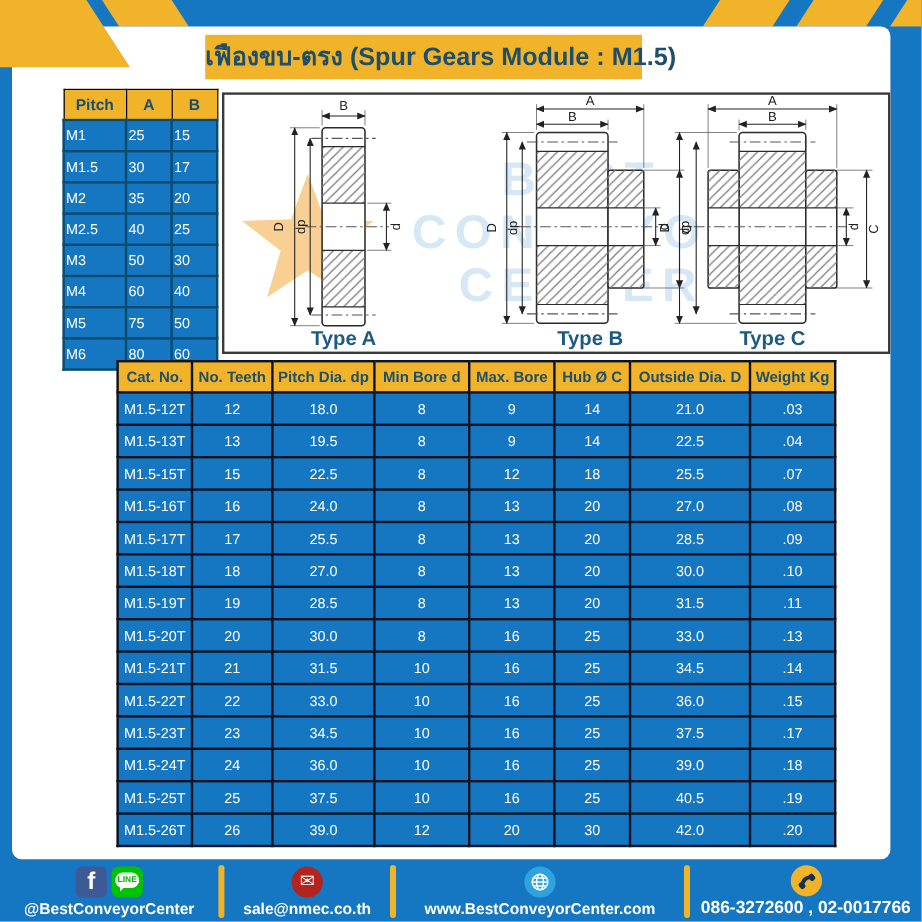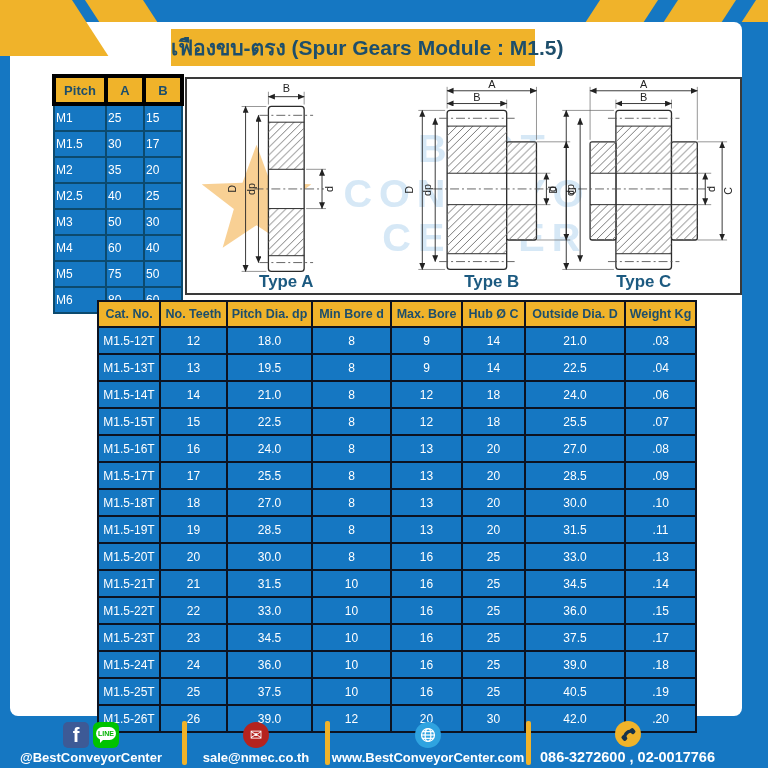--- a/index.html
+++ b/index.html
@@ -16,21 +16,21 @@
   .corner-left{position:absolute;left:-60px;top:0;width:132px;height:56px;background:#f0b32a;
     transform:skewX(33deg);transform-origin:top left;z-index:3;}
   
   .panel{position:absolute;left:10px;top:22px;width:732px;height:694px;background:#ffffff;
     border-radius:8px;z-index:2;}
   .title-bar{position:absolute;left:161px;top:7px;width:364px;height:37px;background:#f0b32a;
     color:#1d4e6b;font-weight:bold;font-size:21px;line-height:37px;text-align:center;white-space:nowrap;}
   
   table{border-collapse:collapse;table-layout:fixed;}
   .pitch-table{position:absolute;left:42px;top:52px;width:128px;}
-  .pitch-table th{background:#f0b32a;color:#1d4e6b;font-size:13px;font-weight:bold;height:22px;border:4px solid #000000;margin-top:16px;}
+  .pitch-table th{background:#f0b32a;color:#1d4e6b;font-size:13px;font-weight:bold;height:22px;border:1px solid #000000;margin-top:16px;}
   .pitch-table td{background:#1577c2;color:#ffffff;font-size:12px;height:22px;border:2px solid #0c4a6e;}
   
   .drawings{position:absolute;left:175px;top:55px;width:557px;height:218px;
     border:2px solid #3a3a3a;box-sizing:border-box;background:#fff;}
   .drawings svg{width:100%;height:100%;display:block;}
   .outline{fill:#ffffff;stroke:#2b2b2b;stroke-width:1.3;}
   .thin{stroke:#2b2b2b;stroke-width:1;}
   .cl{stroke:#555;stroke-width:0.9;stroke-dasharray:9 3 2 3;fill:none;}
   .dim{stroke:#222;stroke-width:0.9;fill:none;marker-start:url(#arrow);marker-end:url(#arrow);}
   .ext{stroke:#666;stroke-width:0.7;}
@@ -301,30 +301,20 @@
           <td>M1.5-13T</td>
           <td>13</td>
           <td>19.5</td>
           <td>8</td>
           <td>9</td>
           <td>14</td>
           <td>22.5</td>
           <td>.04</td>
         </tr>
         <tr>
-          <td>M1.5-14T</td>
-          <td>14</td>
-          <td>21.0</td>
-          <td>8</td>
-          <td>12</td>
-          <td>18</td>
-          <td>24.0</td>
-          <td>.06</td>
-        </tr>
-        <tr>
           <td>M1.5-15T</td>
           <td>15</td>
           <td>22.5</td>
           <td>8</td>
           <td>12</td>
           <td>18</td>
           <td>25.5</td>
           <td>.07</td>
         </tr>
         <tr>
@@ -451,21 +441,21 @@
       </div>
     </div>
     <div class="flabel">@BestConveyorCenter</div>
   </div>
   <div class="fdiv"></div>
   <div class="fsec" style="width:138px;">
     <div class="mail-icon">✉</div>
     <div class="flabel">sale@nmec.co.th</div>
   </div>
   <div class="fdiv"></div>
-  <div class="fsec" style="width:196px;">
+  <div class="fsec" style="width:240px;">
     <div class="globe-icon">
       <svg width="18" height="18" viewBox="0 0 20 20" fill="none" stroke="#ffffff" stroke-width="1.4">
         <circle cx="10" cy="10" r="7.2"></circle>
           <ellipse cx="10" cy="10" rx="3.2" ry="7.2"></ellipse>
         <line x1="2.8" y1="10" x2="17.2" y2="10"></line>
           <line x1="4" y1="6.3" x2="16" y2="6.3"></line>
           <line x1="4" y1="13.7" x2="16" y2="13.7"></line>
       </svg>
     </div>
     <div class="flabel">www.BestConveyorCenter.com</div>

